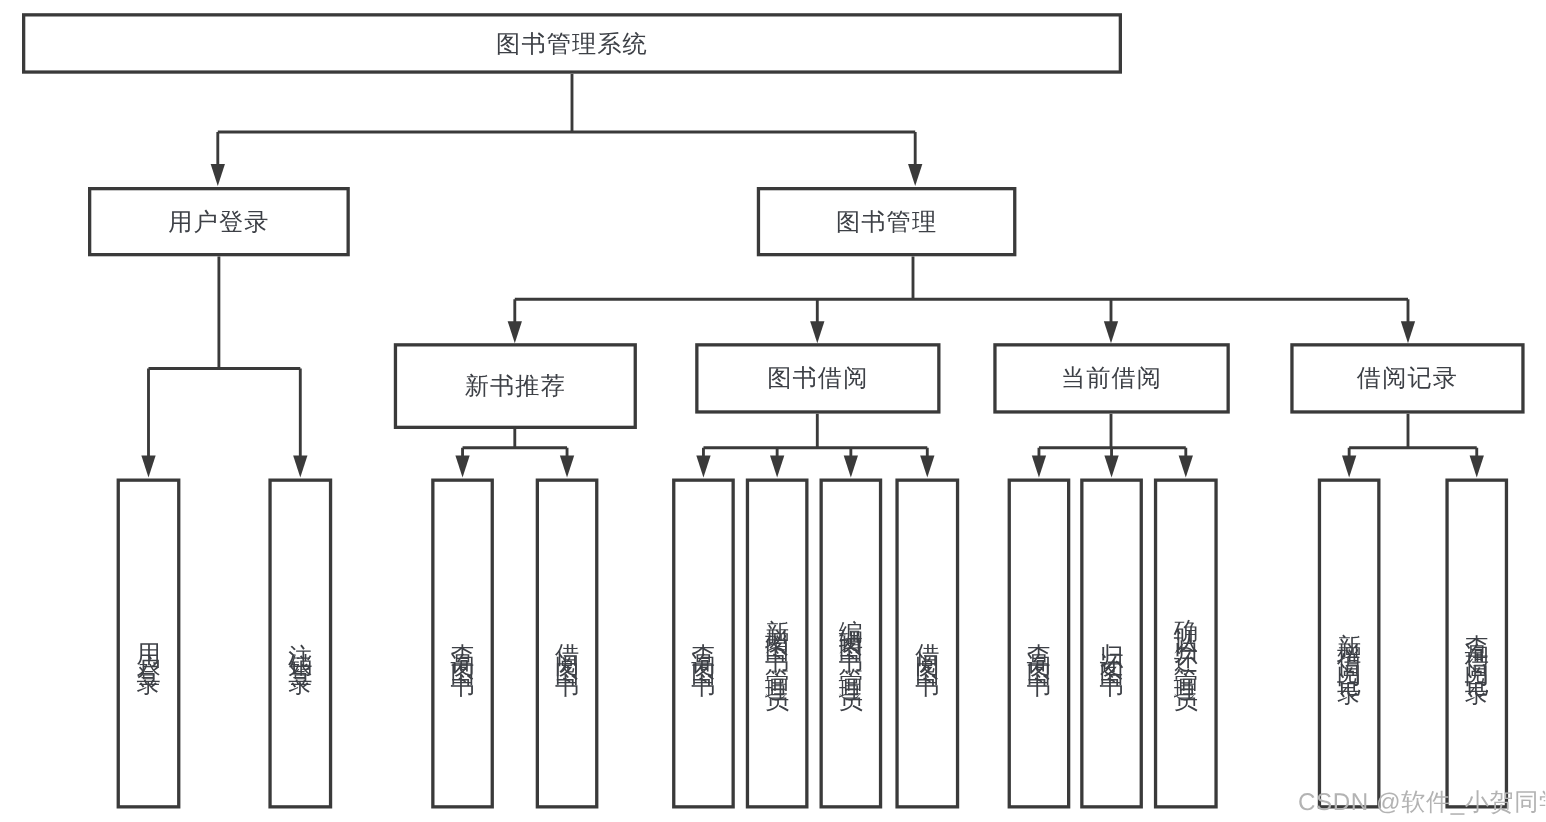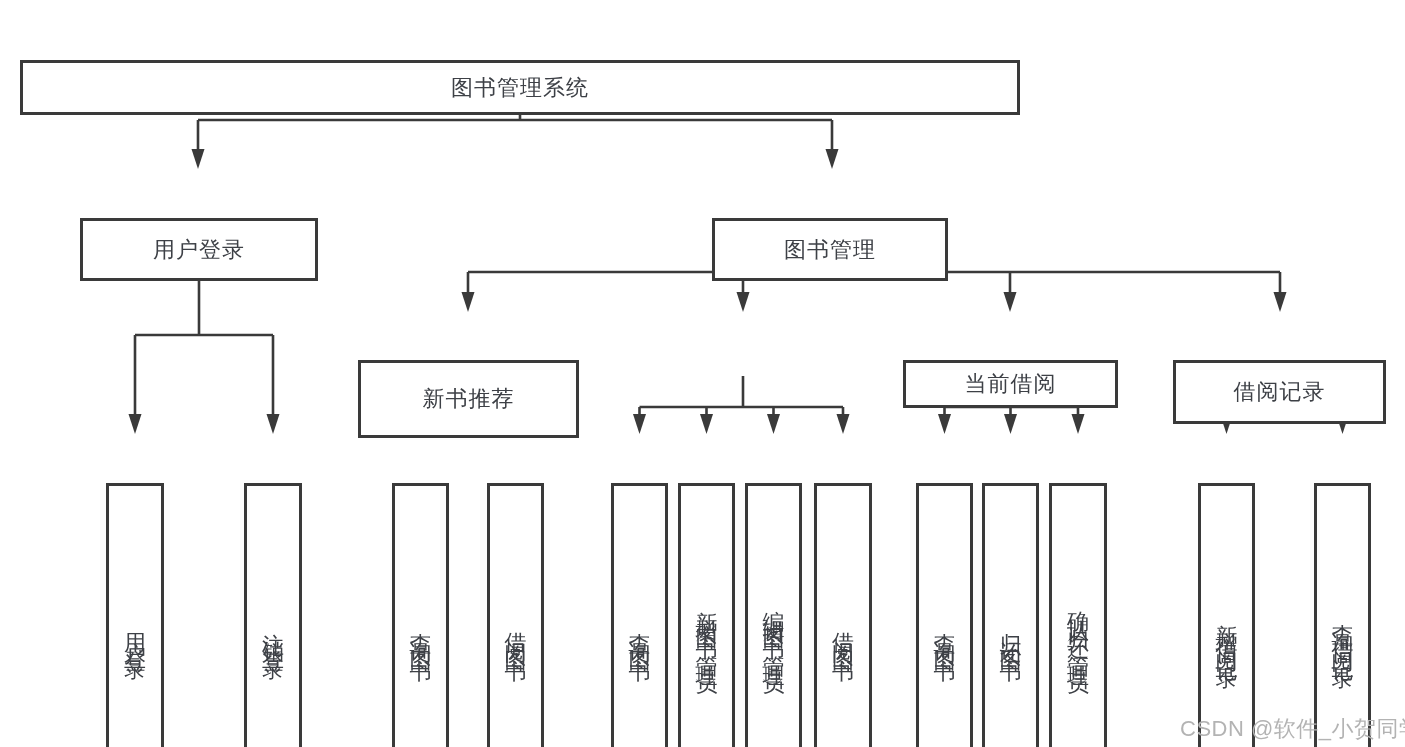--- a/index.html
+++ b/index.html
@@ -23,21 +23,20 @@
     position:absolute;
     border:3px solid var(--line);
     background:var(--bg);
     display:flex;
     align-items:center;
     justify-content:center;
     font-size:22px;
     letter-spacing:1px;
     color:var(--text);
     z-index:2;
-    margin-top:48px;
   }
   .box.v{
     writing-mode:vertical-rl;
     text-orientation:mixed;
     letter-spacing:9px;
     font-size:22px;
     line-height:1;
   }
   #watermark{
     position:absolute;
@@ -84,24 +83,25 @@
       <polygon points="1004,414 1017,414 1010.5,434"></polygon>
       <polygon points="1071.5,414 1084.5,414 1078,434"></polygon>
       <polygon points="1220,414 1233,414 1226.5,434"></polygon>
       <polygon points="1336,414 1349,414 1342.5,434"></polygon>
     </g>
   </svg>
 
   <div class="box" style="left:20px;top:12px;width:1000px;height:55px">图书管理系统</div>
 
   <div class="box" style="left:80px;top:170px;width:238px;height:63px">用户登录</div>
-  <div class="box" style="left:712px;top:170px;width:236px;height:63px">图书管理</div>
+  <div class="box" style="left:688px;top:170px;width:236px;height:63px">图书管理</div>
 
   <div class="box" style="left:358px;top:312px;width:221px;height:78px">新书推荐</div>
-  <div class="box" style="left:903px;top:312px;width:215px;height:48px">当前借阅</div>
+  <div class="box" style="left:632px;top:312px;width:223px;height:64px">图书借阅</div>
+  <div class="box" style="left:903px;top:312px;width:215px;height:64px">当前借阅</div>
   <div class="box" style="left:1173px;top:312px;width:213px;height:64px">借阅记录</div>
 
   <div class="box v" style="left:106px;top:435px;width:58px;height:300px">用户登录</div>
   <div class="box v" style="left:244px;top:435px;width:58px;height:300px">注销登录</div>
 
   <div class="box v" style="left:392px;top:435px;width:57px;height:300px">查询图书</div>
   <div class="box v" style="left:487px;top:435px;width:57px;height:300px">借阅图书</div>
 
   <div class="box v" style="left:611px;top:435px;width:57px;height:300px">查询图书</div>
   <div class="box v" style="left:678px;top:435px;width:57px;height:300px">新增图书（管理员）</div>

